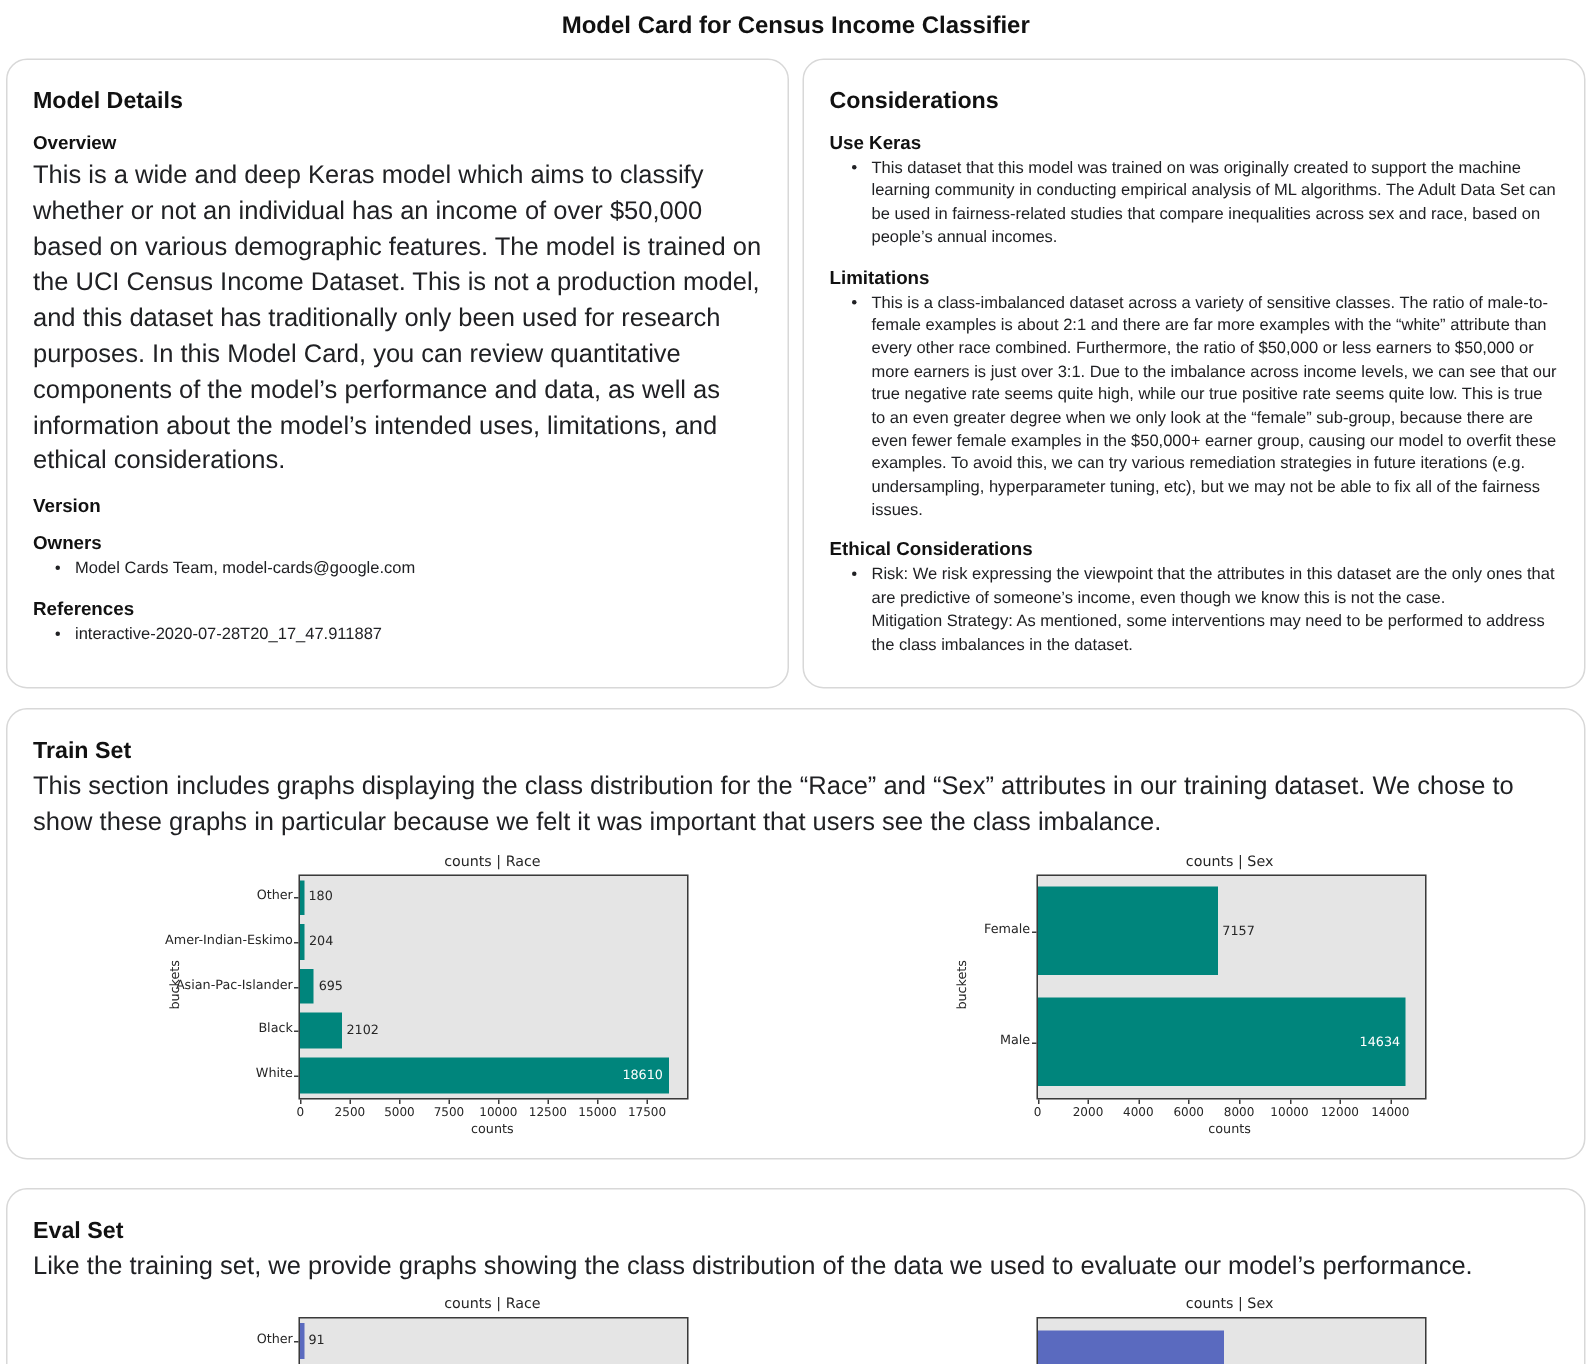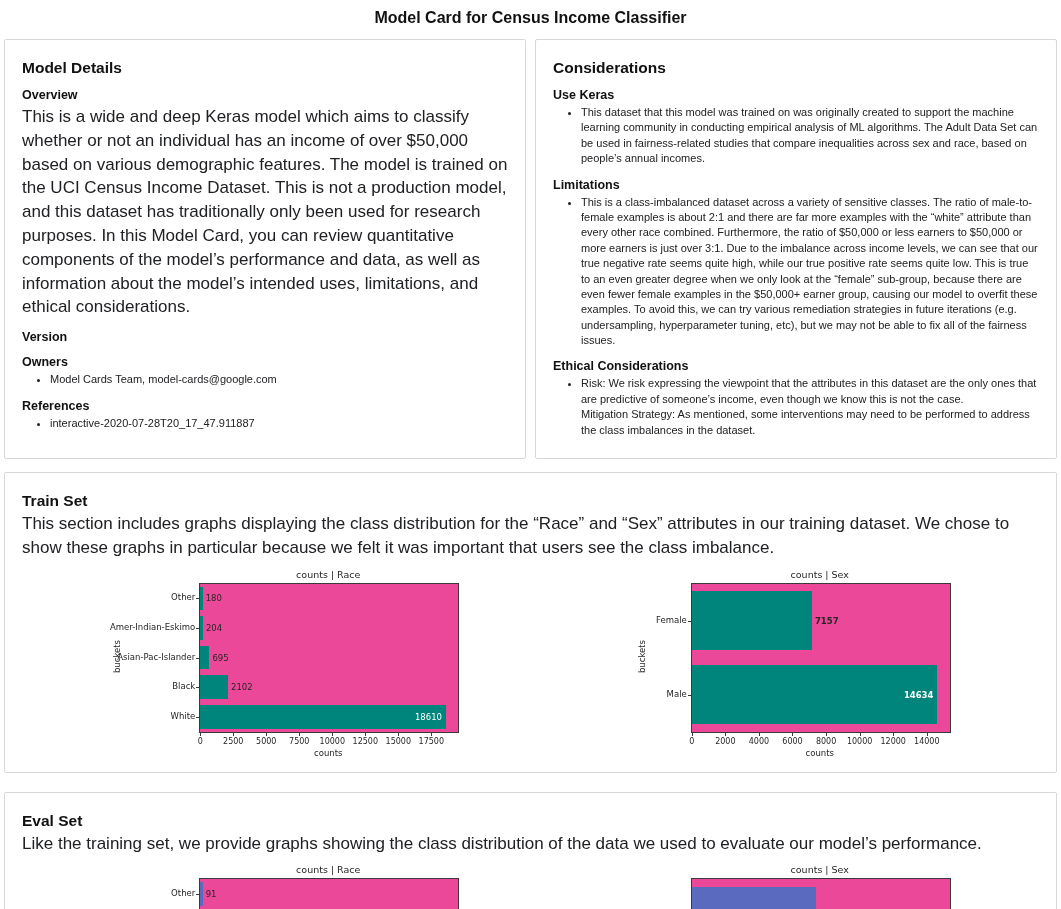--- a/index.html
+++ b/index.html
@@ -1,38 +1,38 @@
 <!DOCTYPE html>
 <html><head>
 <meta charset="utf-8">
 <style>
   html,body{margin:0;padding:0;background:#fff;}
   body{width:1061px;font-family:"Liberation Sans",sans-serif;color:#202124;}
   .page-title{font-size:16px;font-weight:bold;text-align:center;margin:9px 0 12px;color:#111;}
   .row{display:flex;gap:9px;margin:0 4px;align-items:stretch;}
-  .card{border:1px solid #d8d8d8;border-radius:2px;background:#fff;padding:10px 17px 14px;box-sizing:border-box;}
+  .card{border:1px solid #d8d8d8;border-radius:14px;background:#fff;padding:10px 17px 14px;box-sizing:border-box;}
   .half{flex:1;min-height:313px;}
   .card h2{font-size:15.5px;margin:9px 0 2px;color:#111;}
   .card h3{font-size:12.5px;margin:11px 0 3px;color:#111;}
   .card p{font-size:17px;line-height:1.4;margin:2px 0;}
   .card ul{margin:3px 0 6px;padding-left:28px;font-size:11px;line-height:1.4;}
   .card li{margin:0 0 2px;}
   .multiline{white-space:pre-line;}
   .full{margin:13px 4px 0;}
   .full.last{margin-top:19px;margin-bottom:4px;}
   .charts-row{display:flex;justify-content:space-around;align-items:flex-start;margin-top:9px;}
   
   .chart{font-family:"DejaVu Sans","Liberation Sans",sans-serif;}
   .chart-title{text-align:center;font-size:9.5px;color:#262626;margin-bottom:3px;}
   .c-mid{display:flex;}
   .c-ylab{width:13px;display:flex;align-items:center;justify-content:center;}
   .c-ylab span{writing-mode:vertical-rl;transform:rotate(180deg);font-size:8.5px;color:#262626;}
   .c-labels{display:flex;flex-direction:column;}
   .c-lab{display:flex;align-items:center;justify-content:flex-end;padding-right:4px;font-size:8.5px;color:#262626;white-space:nowrap;}
-  .c-plot{position:relative;border:1px solid #3a3a3a;background:#ec4899;}
+  .c-plot{position:relative;border:1px solid #3a3a3a;background:#e5e5e5;}
   .c-bar{position:absolute;left:0;}
   .c-inlbl{position:absolute;right:4px;top:50%;transform:translateY(-50%);color:#fff;font-size:8.5px;white-space:nowrap;}
   .c-outlbl{position:absolute;transform:translateY(-50%);font-size:8.5px;color:#262626;white-space:nowrap;}
   .c-ymark{position:absolute;left:-4px;width:3px;height:1px;background:#3a3a3a;}
   .c-ticks{position:relative;height:15px;}
   .c-tick{position:absolute;top:0;width:1px;height:3px;background:#3a3a3a;}
   .c-tlbl{position:absolute;top:4px;transform:translateX(-50%);font-size:8px;color:#262626;white-space:nowrap;}
   .c-xlab{text-align:center;font-size:8.5px;color:#262626;margin-top:0;}
 </style>
 </head>
@@ -133,21 +133,21 @@
     <div class="chart">
         <div class="chart-title" style="margin-left: 55px; width: 258px;">counts | Sex</div>
         <div class="c-mid">
           <div class="c-ylab" style="height: 148px;">
             <span>buckets</span>
           </div>
           <div class="c-labels" style="width: 42px; height: 148px;">
             <div class="c-lab" style="height: 74px;">Female</div>
             <div class="c-lab" style="height: 74px;">Male</div>
           </div>
-          <div class="c-plot" style="width: 258px; height: 148px; font-weight: bold;">
+          <div class="c-plot" style="width: 258px; height: 148px;">
             <span class="c-outlbl" style="left: 123.168px; top: 37px;">7157</span>
             <div class="c-bar" style="top: 7.4px; height: 59.2px; width: 120.168px; background: rgb(0, 133, 124);"></div>
             <span class="c-ymark" style="top: 37px;"></span>
             <div class="c-bar" style="top: 81.4px; height: 59.2px; width: 245.709px; background: rgb(0, 133, 124);">
               <span class="c-inlbl">14634</span>
             </div>
             <span class="c-ymark" style="top: 111px;"></span>
           </div>
         </div>
         <div class="c-ticks" style="margin-left: 56px; width: 258px;">

